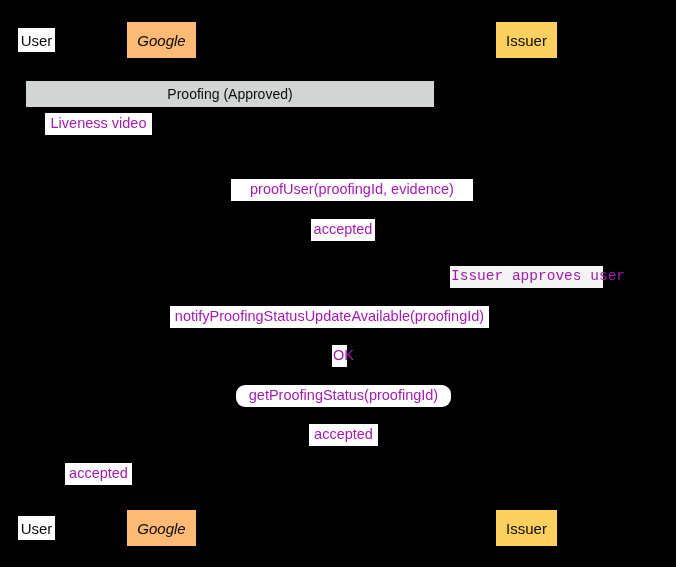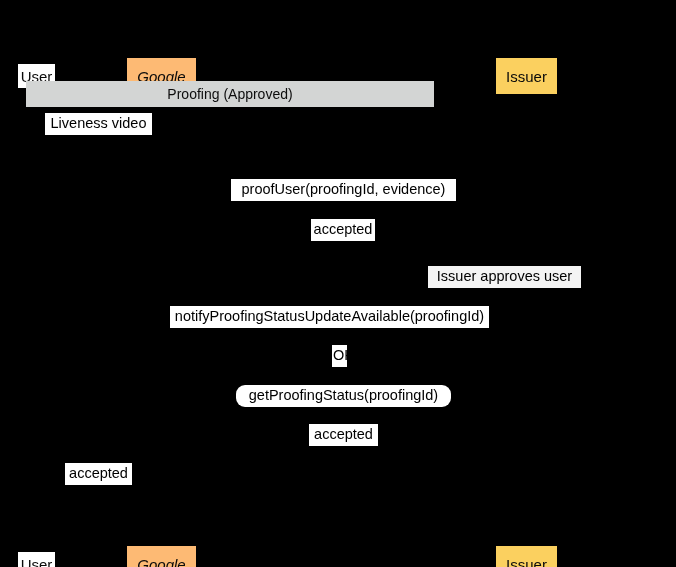--- a/index.html
+++ b/index.html
@@ -21,21 +21,20 @@
   .actor-box {
     position: absolute;
     box-sizing: border-box;
     display: flex;
     align-items: center;
     justify-content: center;
     font-size: 15px;
     line-height: 1;
     color: #0a0a0a;
     white-space: nowrap;
-    margin-top: 36px;
   }
   .actor-plain {
     background: #ffffff;
     padding: 0 1px;
   }
   .actor-green {
     background: #fdba74;
     font-style: italic;
   }
   .actor-yellow {
@@ -56,21 +55,21 @@
     align-items: center;
     justify-content: center;
     font-size: 14px;
     color: #0d0d0d;
     white-space: nowrap;
   }
   .msg {
     position: absolute;
     box-sizing: border-box;
     background: #ffffff;
-    color: #000000;
+    color: #a21caf;
     font-size: 14.5px;
     line-height: 1.22;
     white-space: nowrap;
     padding: 2px 1px 2px 1px;
     text-align: center;
   }
   .msg.multiline {
     white-space: normal;
     text-align: center;
   }
@@ -106,31 +105,31 @@
 
   <div class="banner" style="left:26px; top:81px; width:408px; height:26px;">
     <span>Proofing (Approved)</span>
   </div>
 
   <div class="msg multiline" style="left:45px; top:113px; width:107px;">
     <div>Liveness video</div>
   </div>
   <div class="arrow" style="left:36px; top:160px; width:125px;"></div>
 
-  <div class="msg" style="left:231px; top:179px; width:225px;">
+  <div class="msg" style="left:231px; top:179px; width:242px;">
     <span>proofUser(proofingId, evidence)</span>
   </div>
   <div class="arrow" style="left:161px; top:207px; width:365px;"></div>
 
   <div class="msg" style="left:311px; top:219px; width:64px;">
     <span>accepted</span>
   </div>
   <div class="arrow" style="left:161px; top:247px; width:365px;"></div>
 
-  <div class="msg tinted" style="left:428px; top:266px; width:153px;">
+  <div class="msg tinted" style="left:450px; top:266px; width:153px;font-family:Liberation Mono, monospace;">
     <span>Issuer approves user</span>
   </div>
 
   <div class="msg" style="left:170px; top:306px; width:319px;">
     <span>notifyProofingStatusUpdateAvailable(proofingId)</span>
   </div>
   <div class="arrow" style="left:161px; top:334px; width:365px;"></div>
 
   <div class="msg" style="left:332px; top:345px; width:15px;">
     <span>OK</span>

